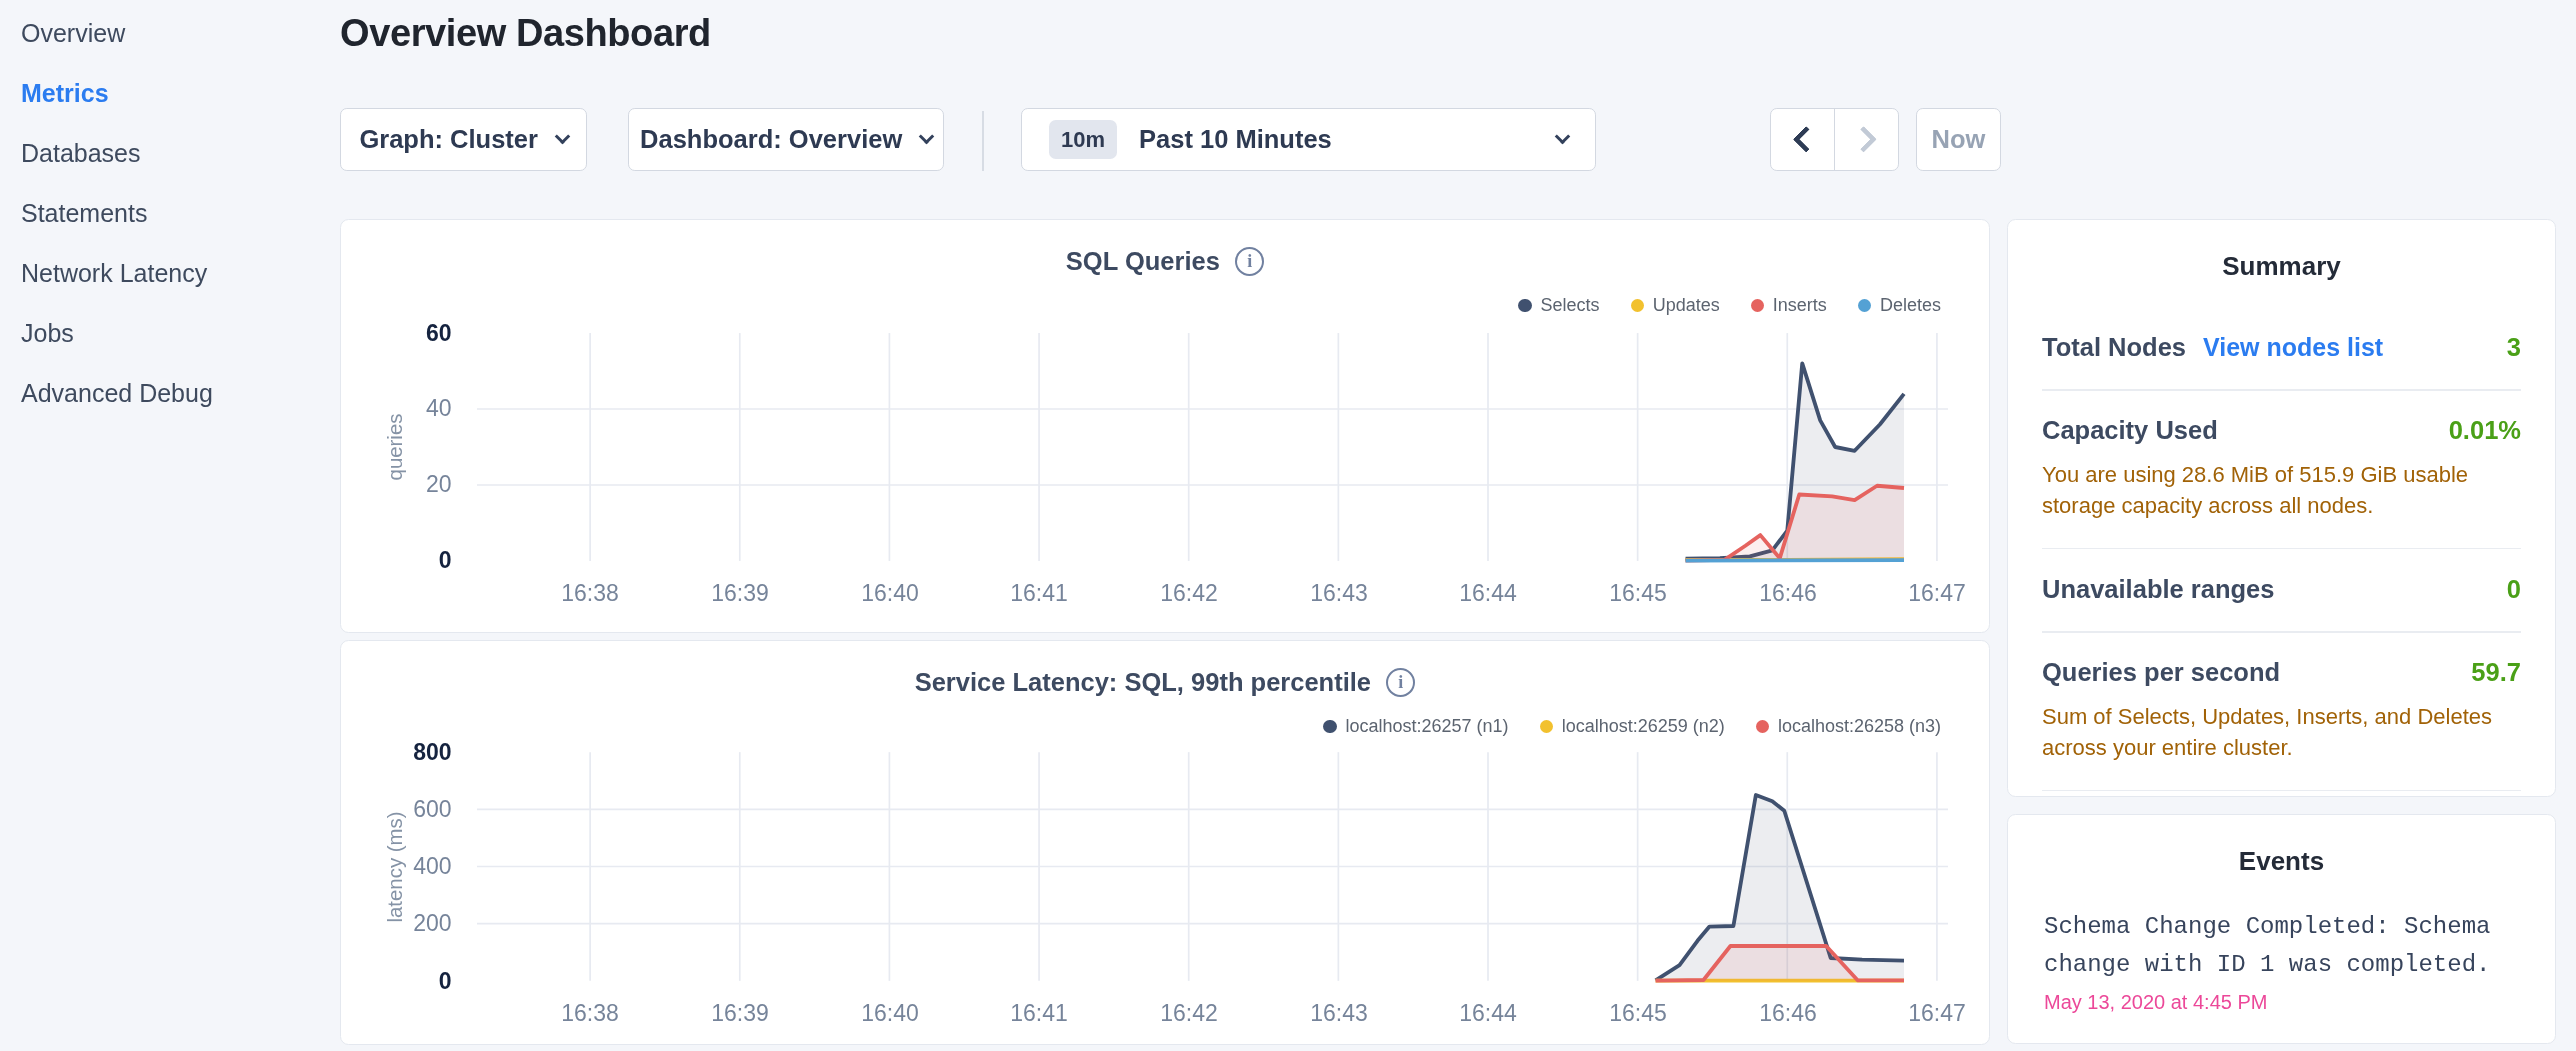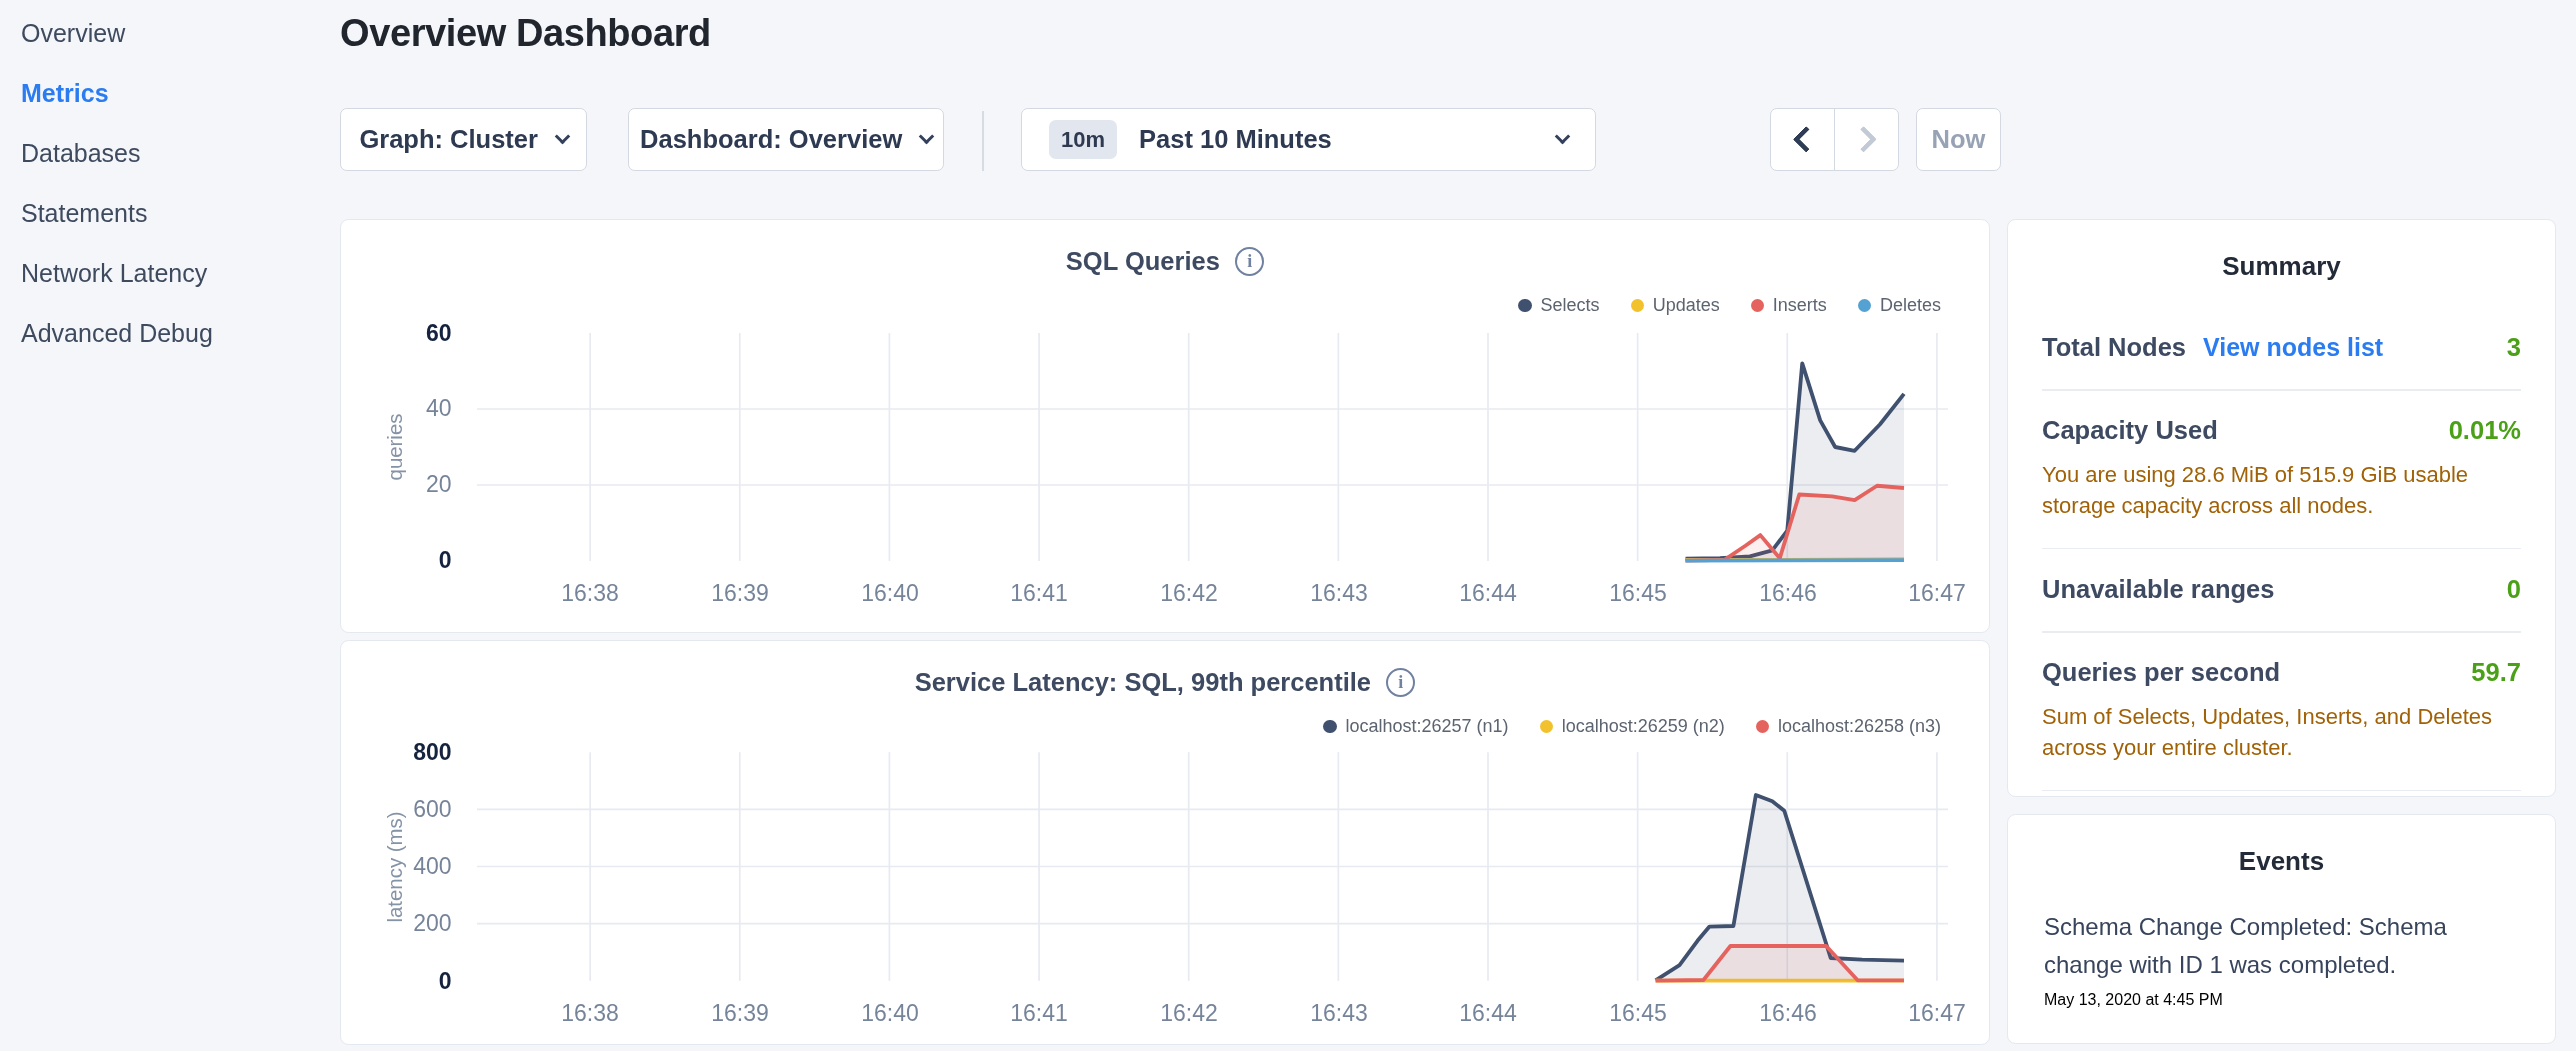--- a/index.html
+++ b/index.html
@@ -85,32 +85,33 @@
   
   .panel-title { margin-top: 31px; text-align: center; font-size: 26px; font-weight: 700; color: #242b38; }
   .summary-rows { margin: 25.5px 34px 0; }
   .srow { padding: 25.5px 0 27px; }
   .srow-line { display: flex; align-items: baseline; font-size: 25.5px; font-weight: 700; color: #3d4a61; }
   .srow-link { color: #2b7cf0; margin-left: 17px; font-size: 25px; cursor: pointer; text-decoration: none; }
   .srow-value { margin-left: auto; color: #4aa017; white-space: nowrap; }
   .srow-desc { margin-top: 13.6px; font-size: 22px; font-weight: 400; color: #a16207; line-height: 31px; }
   .ssep { height: 1.7px; background: #e9ecf1; }
   .event-item { margin: 31px 36px 0; }
-  .event-msg { font-size: 24px; color: #37445c; line-height: 38px; }
-  .event-time { margin-top: 6.8px; font-size: 16px; color: #000000; }
+  .event-msg { font-size: 24px; color: #37445c; line-height: 38px; font-family: Liberation Mono, monospace; }
+  .event-time { margin-top: 6.8px; font-size: 20px; color: #ec4899; }
 </style>
 </head>
 <body>
 
 <nav class="sidebar" id="sidebar">
     <a class="sidebar-item">Overview</a>
     <a class="sidebar-item active">Metrics</a>
     <a class="sidebar-item">Databases</a>
     <a class="sidebar-item">Statements</a>
     <a class="sidebar-item">Network Latency</a>
+    <a class="sidebar-item">Jobs</a>
     <a class="sidebar-item">Advanced Debug</a>
   </nav>
 
 <h1 class="page-title">Overview Dashboard</h1>
 
 <div class="btn" id="dd-graph">
   <span>Graph: Cluster</span>
   <span class="chev down"></span>
 </div>
 

